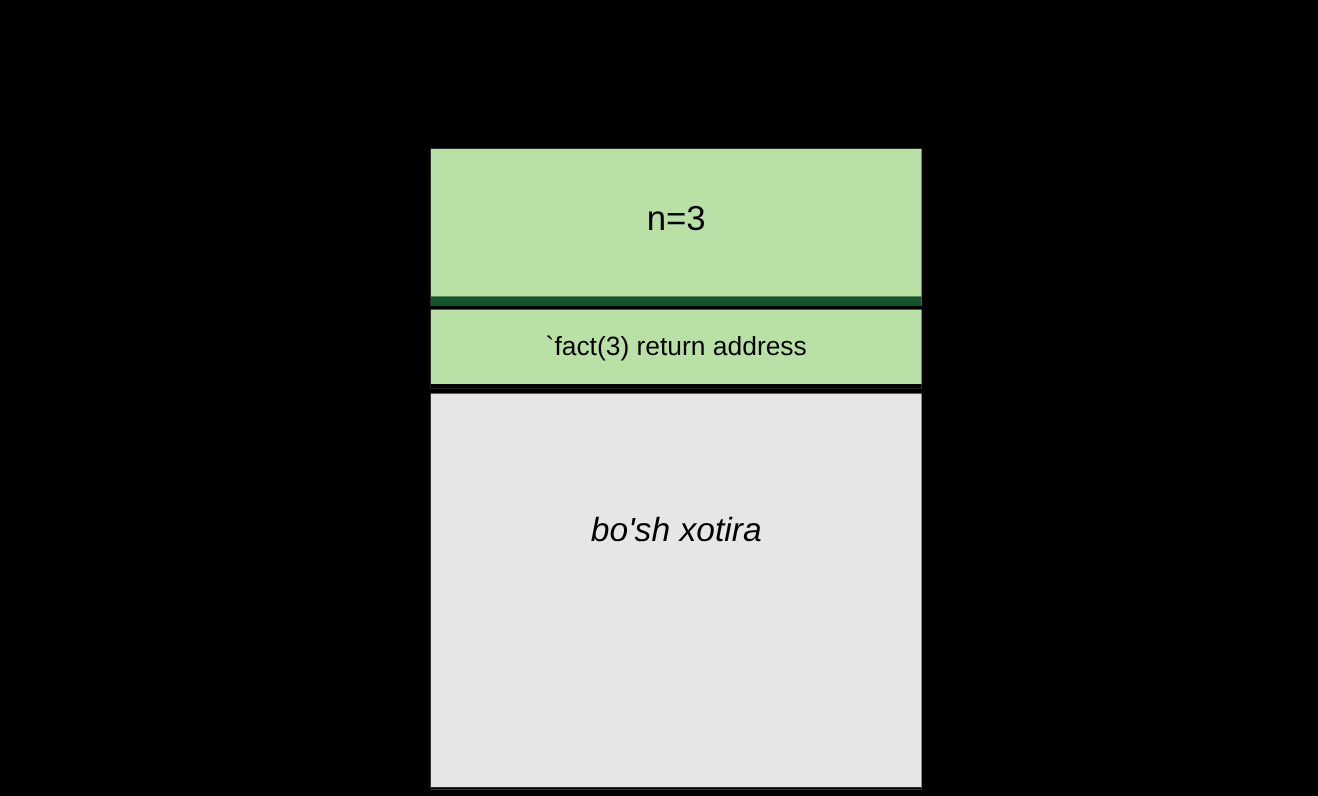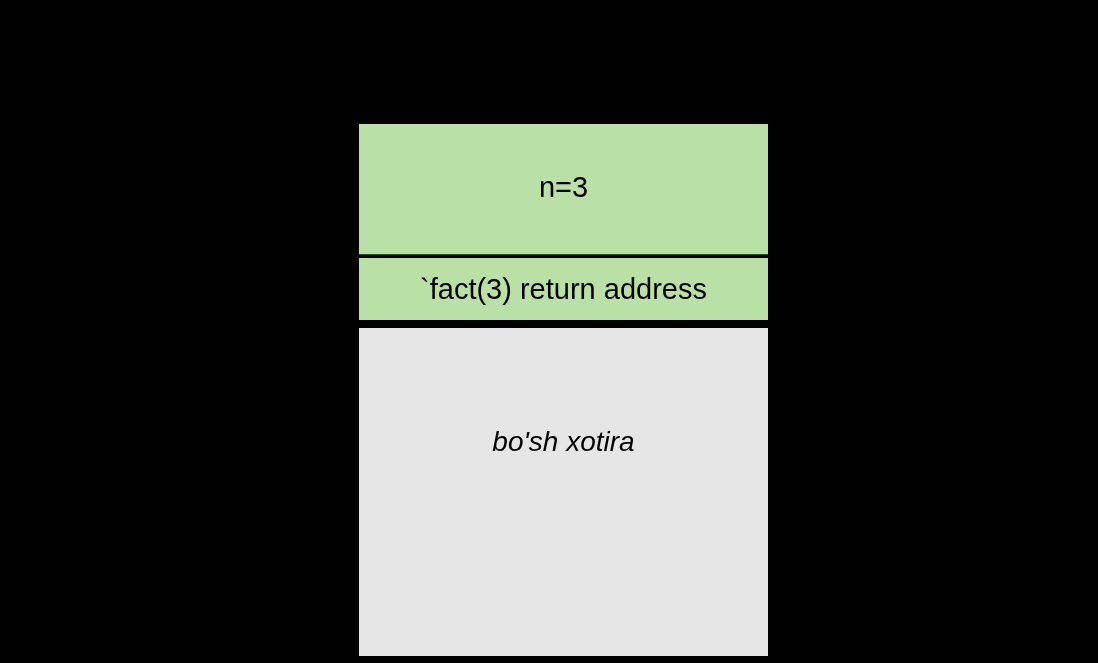--- a/index.html
+++ b/index.html
@@ -43,38 +43,38 @@
     text-align: center;
     white-space: nowrap;
     overflow: hidden;
   }
 
   
   #row-arg {
     top: 0px;
     height: 131px;
     background: #b9e0a5;
-    border-bottom: 1px solid #14532d;
+    border-bottom: 8px solid #14532d;
   }
   #row-arg .cell-text {
     font-size: 29px;
     line-height: 1;
     position: relative;
     top: -2px;
   }
 
   
   #row-return {
     top: 134px;
     height: 66px;
     background: #b9e0a5;
     border-bottom: 4px solid #000000;
   }
   #row-return .cell-text {
-    font-size: 29px;
+    font-size: 22px;
     line-height: 1;
     position: relative;
     top: 0px;
   }
 
   
   #row-free {
     top: 204px;
     height: 330px;
     background: #e6e6e6;

